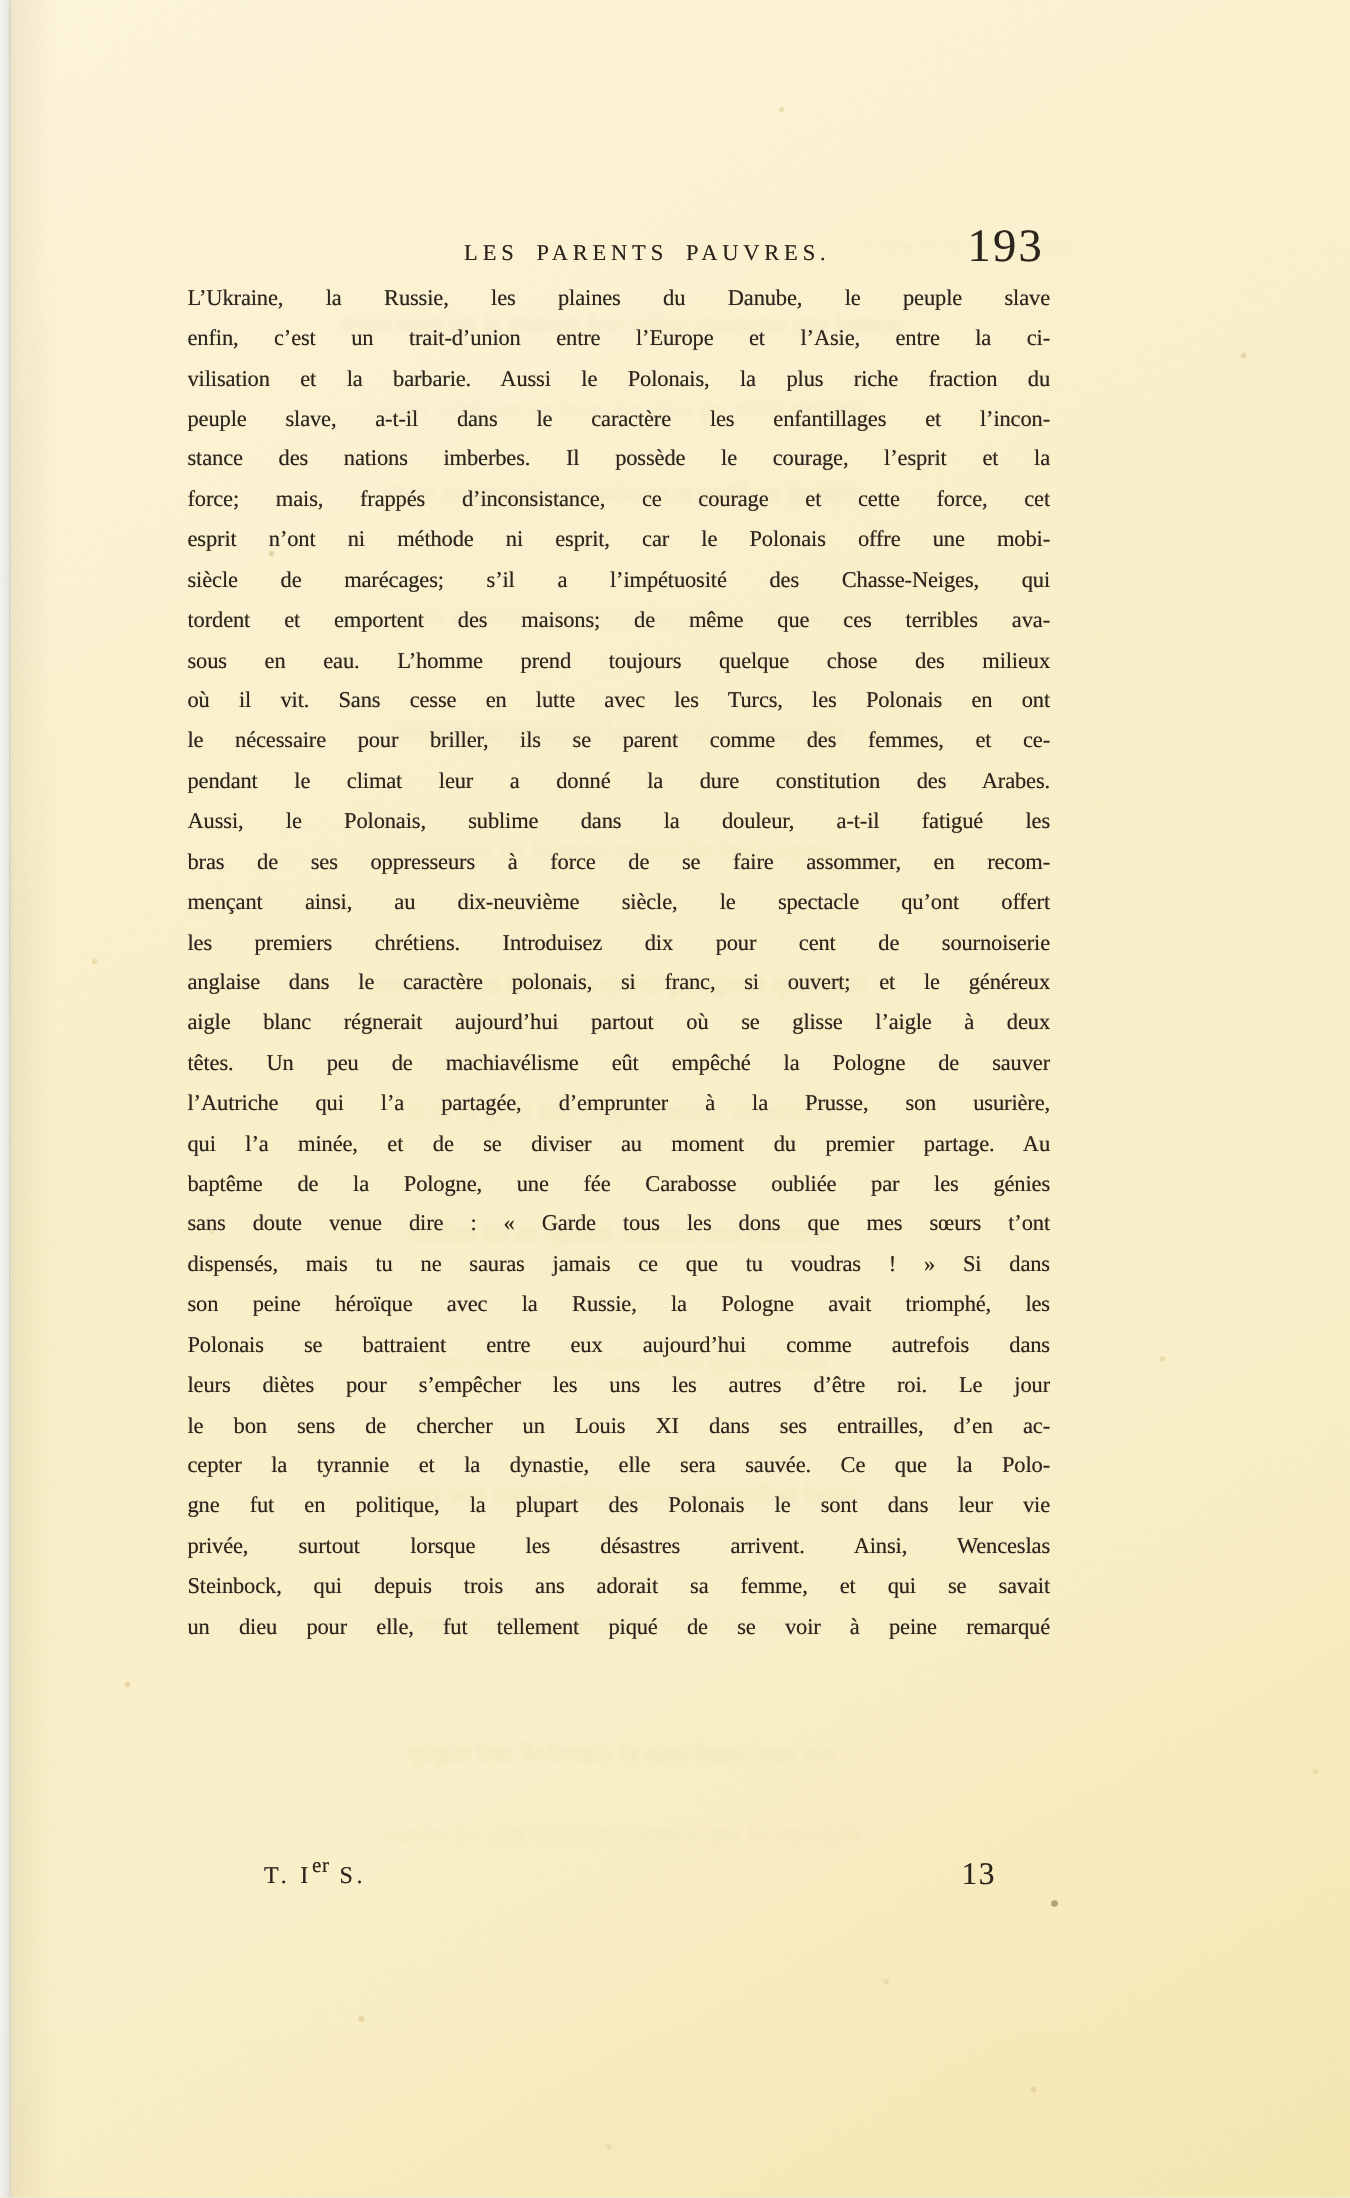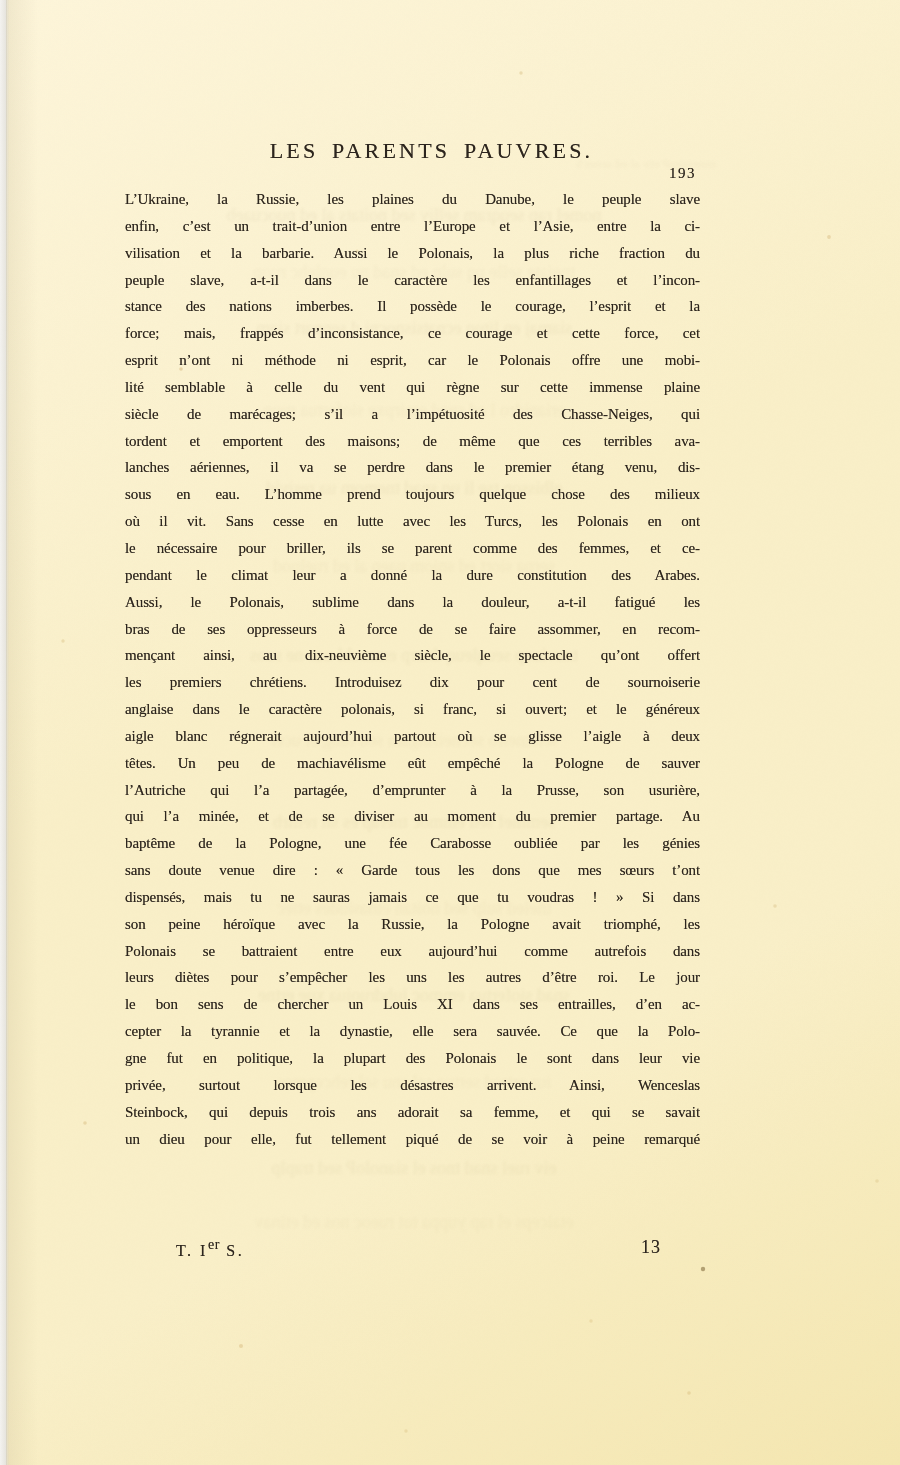--- a/index.html
+++ b/index.html
@@ -25,46 +25,46 @@
     background:linear-gradient(90deg,#f4f3f0,#e6e4de);
   }
   .edge-line{
     position:absolute;left:6px;top:0;width:3px;height:100%;
     background:linear-gradient(90deg,var(--edge_line),rgba(214,210,196,0));
   }
   .grain{position:absolute;inset:0;pointer-events:none;opacity:.55;}
 
   .header{position:absolute;left:125px;top:148px;width:575px;height:32px;color:var(--ink);}
   .running-title{
-    position:absolute;left:50%;bottom:16px;transform:translateX(-50%);margin-left:19px;
-    font-size:22px;letter-spacing:3.2px;word-spacing:5px;white-space:nowrap;
+    position:absolute;left:50%;bottom:2px;transform:translateX(-50%);margin-left:19px;
+    font-size:15px;letter-spacing:3.2px;word-spacing:5px;white-space:nowrap;
     text-shadow:0 0 .4px rgba(40,32,24,.5);
     font-family:Liberation Serif, serif;
   }
   .page-number{
-    position:absolute;right:4px;bottom:-2px;font-size:15px;letter-spacing:1.5px;
+    position:absolute;right:4px;bottom:-2px;font-size:31px;letter-spacing:1.5px;
     text-shadow:0 0 .4px rgba(40,32,24,.5);
     margin-left:12px;
   }
 
   .body-text{position:absolute;left:125px;top:186px;width:575px;color:var(--ink);}
   .line{
     height:26.85px;line-height:26.85px;font-size:15px;letter-spacing:-0.1px;
     text-align:justify;text-align-last:justify;text-justify:inter-word;
     overflow:hidden;white-space:normal;
     text-shadow:0 0 .45px rgba(40,32,24,.55);
   }
 
   .footer-left{
     position:absolute;left:176px;top:1238px;font-size:16px;letter-spacing:2.5px;
     color:var(--ink);text-shadow:0 0 .4px rgba(40,32,24,.5);
   }
   .footer-left sup{font-size:14px;letter-spacing:.5px;position:relative;top:-1px;}
   .footer-right{
-    position:absolute;left:641px;top:1237px;font-size:18px;letter-spacing:1px;
+    position:absolute;left:641px;top:1237px;font-size:21px;letter-spacing:1px;
     color:var(--ink);text-shadow:0 0 .4px rgba(40,32,24,.5);
   }
 
   .bleed{position:absolute;inset:0;pointer-events:none;}
   .bleed-line{
     position:absolute;left:128px;width:572px;height:22px;overflow:hidden;
     transform:scaleX(-1);filter:blur(1.7px);
     color:var(--bleed);opacity:.085;font-size:18px;white-space:nowrap;text-align:center;
   }
   .bleed-line:nth-child(odd){opacity:.06;}
@@ -122,24 +122,22 @@
 
   <main class="body-text">
 
   <div class="line">L’Ukraine, la Russie, les plaines du Danube, le peuple slave</div>
       <div class="line">enfin, c’est un trait-d’union entre l’Europe et l’Asie, entre la ci-</div>
       <div class="line">vilisation et la barbarie. Aussi le Polonais, la plus riche fraction du</div>
       <div class="line">peuple slave, a-t-il dans le caractère les enfantillages et l’incon-</div>
       <div class="line">stance des nations imberbes. Il possède le courage, l’esprit et la</div>
       <div class="line">force; mais, frappés d’inconsistance, ce courage et cette force, cet</div>
       <div class="line">esprit n’ont ni méthode ni esprit, car le Polonais offre une mobi-</div>
-      <div class="line">lité semblable à celle du vent qui règne sur cette immense plaine</div>
       <div class="line">siècle de marécages; s’il a l’impétuosité des Chasse-Neiges, qui</div>
       <div class="line">tordent et emportent des maisons; de même que ces terribles ava-</div>
-      <div class="line">lanches aériennes, il va se perdre dans le premier étang venu, dis-</div>
       <div class="line">sous en eau. L’homme prend toujours quelque chose des milieux</div>
       <div class="line">où il vit. Sans cesse en lutte avec les Turcs, les Polonais en ont</div>
       <div class="line">le nécessaire pour briller, ils se parent comme des femmes, et ce-</div>
       <div class="line">pendant le climat leur a donné la dure constitution des Arabes.</div>
       <div class="line">Aussi, le Polonais, sublime dans la douleur, a-t-il fatigué les</div>
       <div class="line">bras de ses oppresseurs à force de se faire assommer, en recom-</div>
       <div class="line">mençant ainsi, au dix-neuvième siècle, le spectacle qu’ont offert</div>
       <div class="line">les premiers chrétiens. Introduisez dix pour cent de sournoiserie</div>
       <div class="line">anglaise dans le caractère polonais, si franc, si ouvert; et le généreux</div>
       <div class="line">aigle blanc régnerait aujourd’hui partout où se glisse l’aigle à deux</div>

